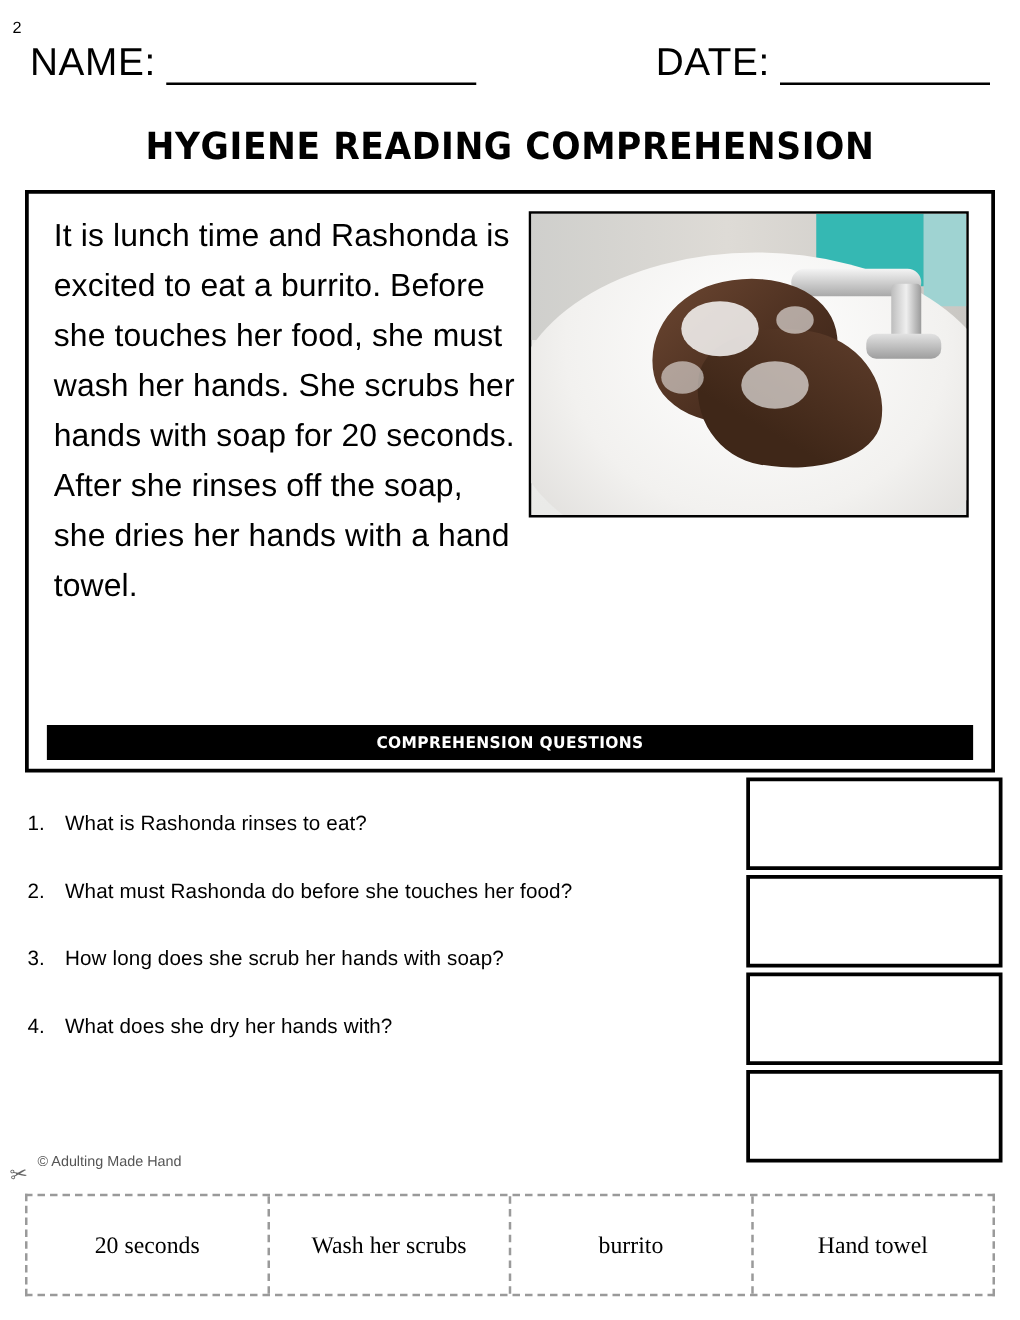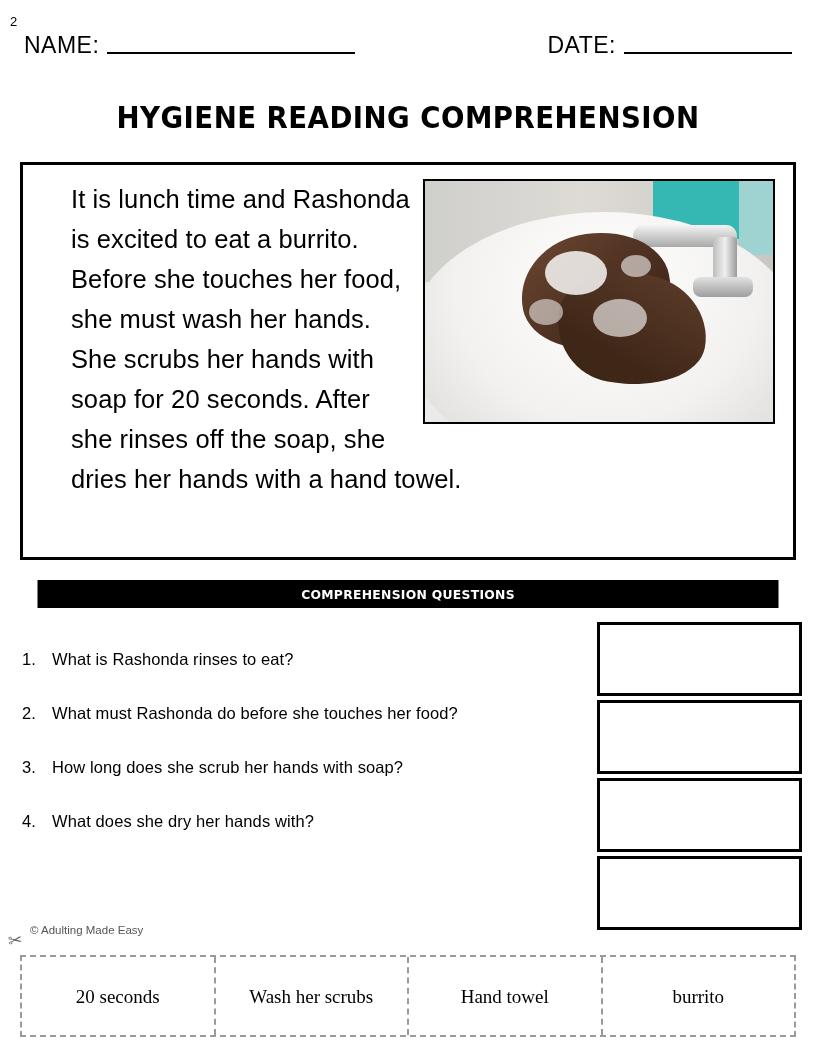--- a/index.html
+++ b/index.html
@@ -40,21 +40,22 @@
     top: 32px;
     left: 24px;
     right: 24px;
     display: flex;
     justify-content: space-between;
     align-items: flex-end;
     font-family: "Liberation Sans", sans-serif;
   }
   .field {
     display: flex;
-    font-size: 23px;
+    align-items: flex-end;
+    font-size: 31px;
     letter-spacing: 0.5px;
   }
   .field-label { white-space: nowrap; }
   .field-line {
     display: inline-block;
     border-bottom: 2px solid #000;
     height: 20px;
     margin-left: 8px;
   }
   .line-name { width: 248px; }
@@ -70,28 +71,27 @@
     font-family: "DejaVu Sans", sans-serif;
     font-weight: bold;
     font-size: 30px;
     letter-spacing: 0.5px;
     transform: scaleX(0.92);
   }
 
   
   .passage-box {
     position: absolute;
-    top: 162px;
+    top: 152px;
     left: 20px;
     width: 776px;
-    height: 398px;
+    height: 466px;
     border: 3px solid #000;
     box-sizing: border-box;
     background: #fff;
-    padding-left: 28px;
   }
   .passage-inner {
     padding: 14px 18px 10px 20px;
     font-size: 25.5px;
     line-height: 40px;
     font-family: "Liberation Sans", sans-serif;
     letter-spacing: 0.1px;
   }
   .passage-photo {
     float: right;
@@ -326,22 +326,22 @@
   </div>
 
   <div class="answer-boxes">
     <div class="answer-box"></div>
     <div class="answer-box"></div>
     <div class="answer-box"></div>
     <div class="answer-box"></div>
   </div>
 
   <div class="scissors">✂</div>
-  <div class="credit">© Adulting Made Easy</div>
+  <div class="credit">© Adulting Made Hand</div>
 
   <div class="word-bank">
     <div class="wb-cell">20 seconds</div>
     <div class="wb-cell">Wash her scrubs</div>
+    <div class="wb-cell">burrito</div>
     <div class="wb-cell">Hand towel</div>
-    <div class="wb-cell">burrito</div>
   </div>
 
 </div>
 
 </body></html>

